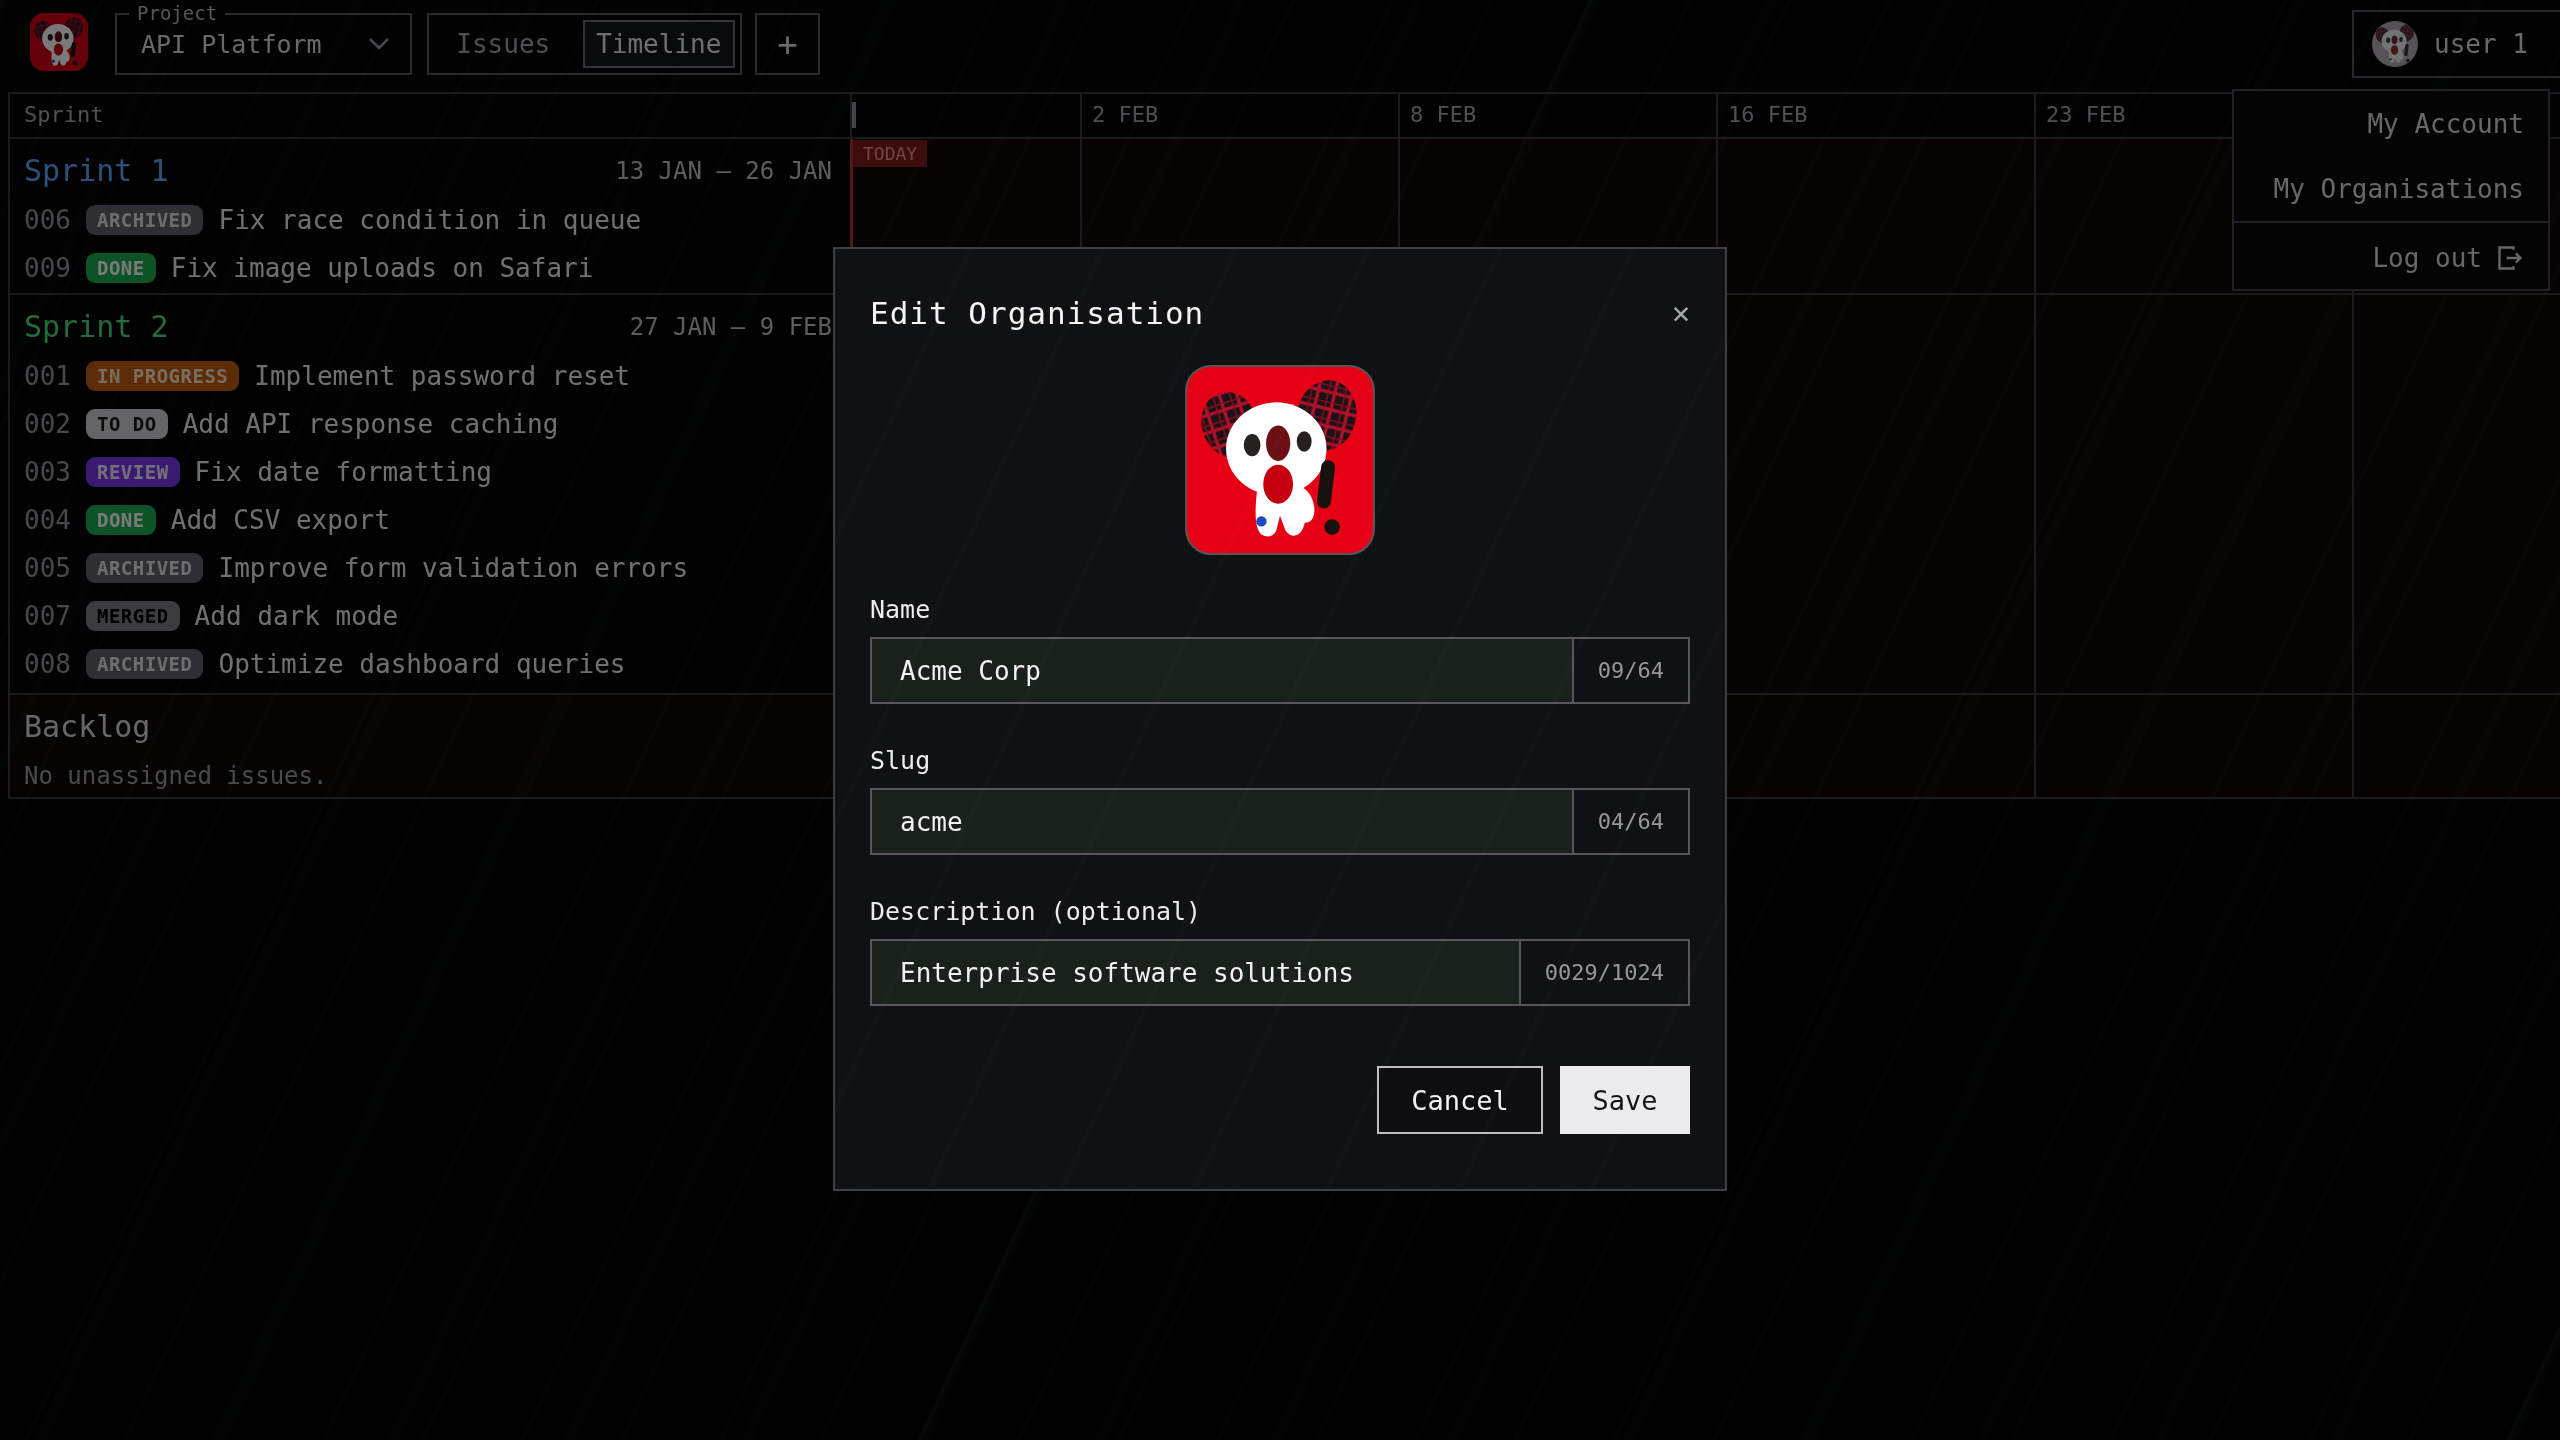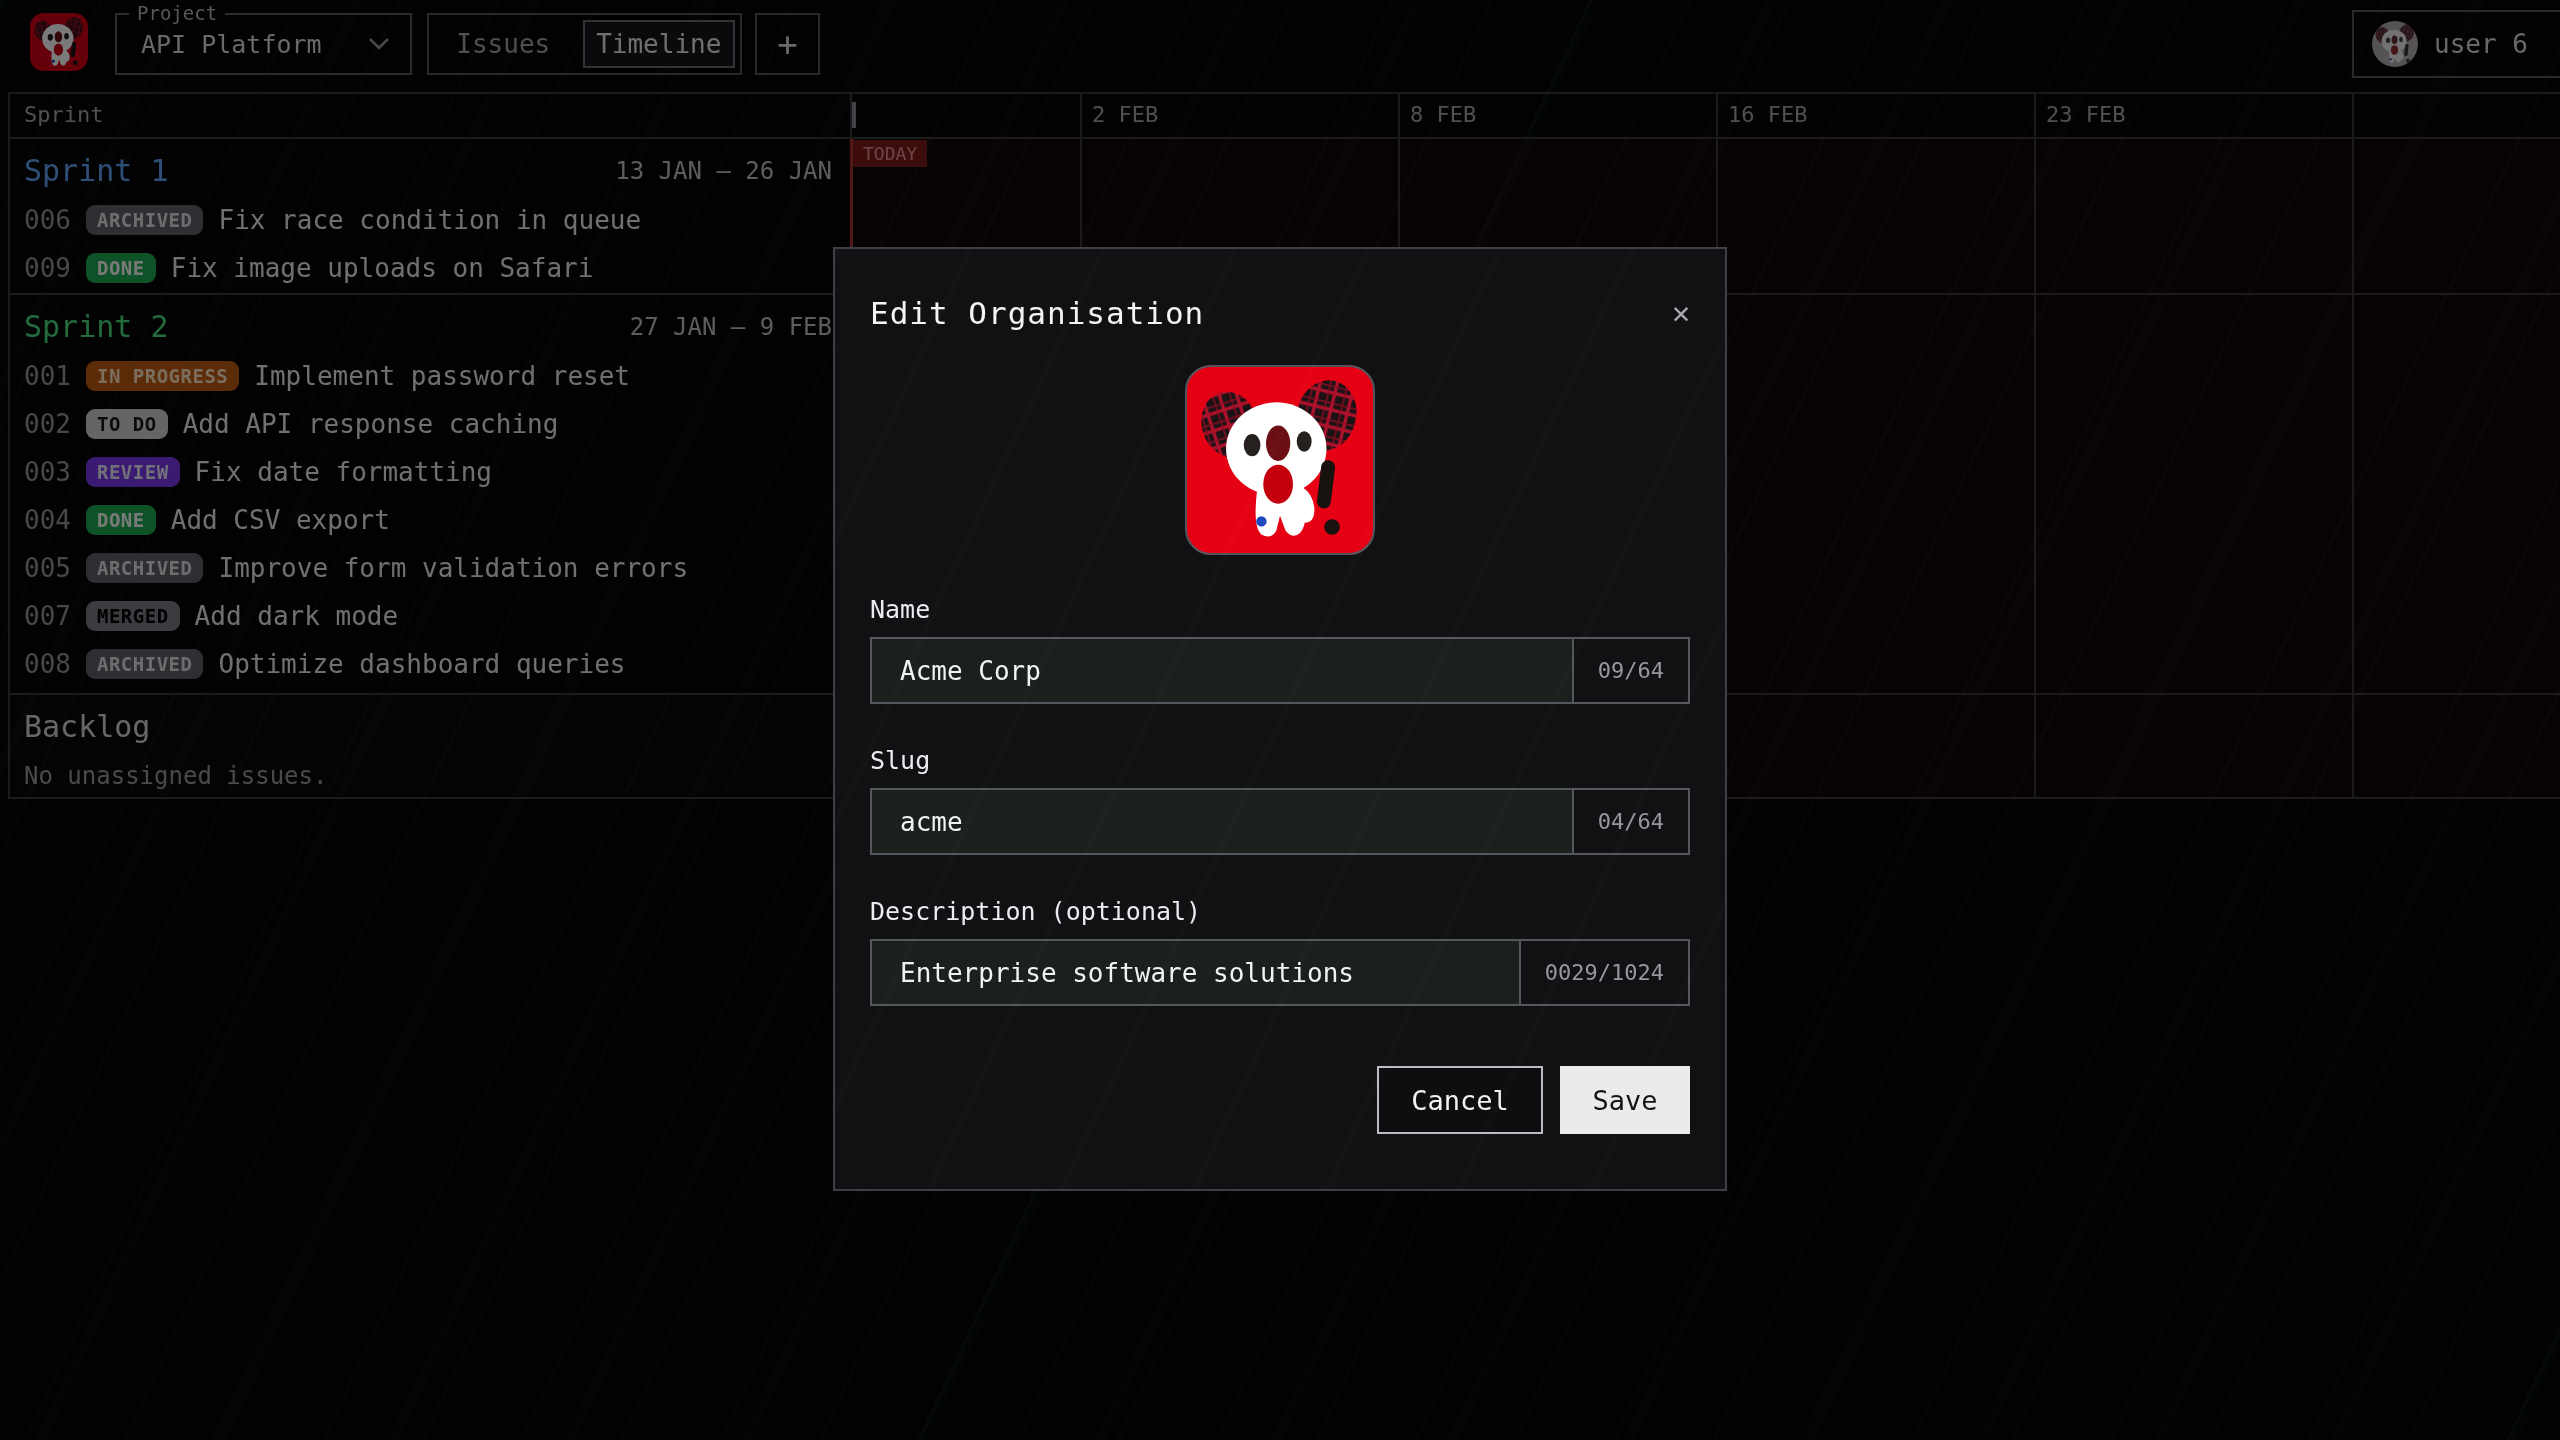--- a/index.html
+++ b/index.html
@@ -152,21 +152,21 @@
       </div>
 
     <button class="add-btn">+</button>
 
     <div class="user-chip">
       <span class="avatar">
         <svg viewBox="0 0 100 100">
             <use href="#koala"></use>
           </svg>
       </span>
-      <span class="uname">user 6</span>
+      <span class="uname">user 1</span>
     </div>
   </header>
 
   <section class="grid">
     <div class="tint-future"></div>
 
     <div class="hline" style="top:92px"></div>
     <div class="hline" style="top:137px"></div>
     <div class="hline" style="top:293px"></div>
     <div class="hline" style="top:693px"></div>
@@ -253,20 +253,32 @@
         </section>
         <section class="section" style="top: 695px; height: 102px;">
           <div class="sec-head">
             <span class="sec-title" style="color: rgb(216, 216, 220); text-align: right;">Backlog</span>
           </div>
           <div class="backlog-empty">No unassigned issues.</div>
         </section>
       </div>
   </section>
 
+  <nav class="user-menu">
+    <div class="menu-item">My Account</div>
+    <div class="menu-item">My Organisations</div>
+    <div class="menu-divider"></div>
+    <div class="menu-item logout">
+      <span>Log out</span>
+      <svg width="28" height="28" viewBox="0 0 24 24" fill="none" stroke="#d9d9de" stroke-width="2">
+        <path d="M15 5 V3 H3 v18 h12 v-2"></path>
+        <path d="M9 12 h12 M17 8 l4 4 -4 4"></path>
+      </svg>
+    </div>
+  </nav>
 
   <div class="overlay"></div>
 
   <div class="modal">
     <div class="modal-head">
       <div class="modal-title">Edit Organisation</div>
       <button class="modal-close">✕</button>
     </div>
 
     <div class="org-logo">

